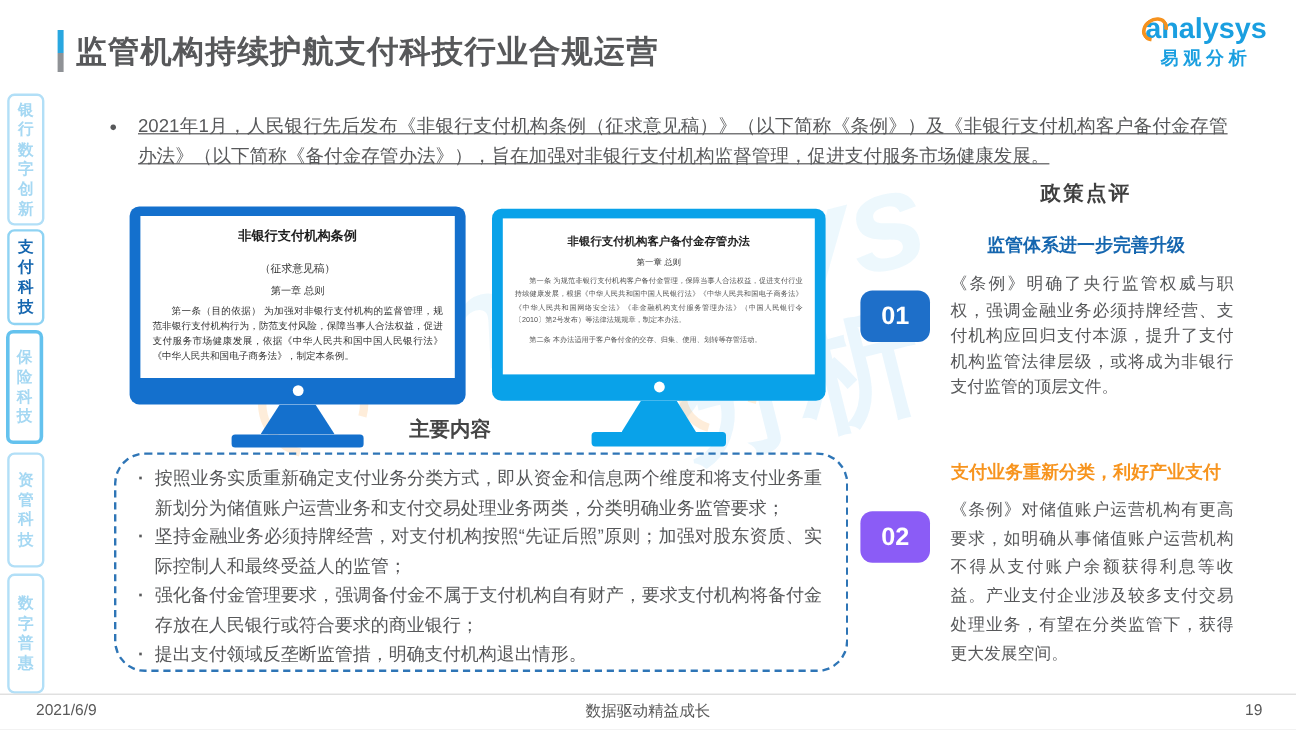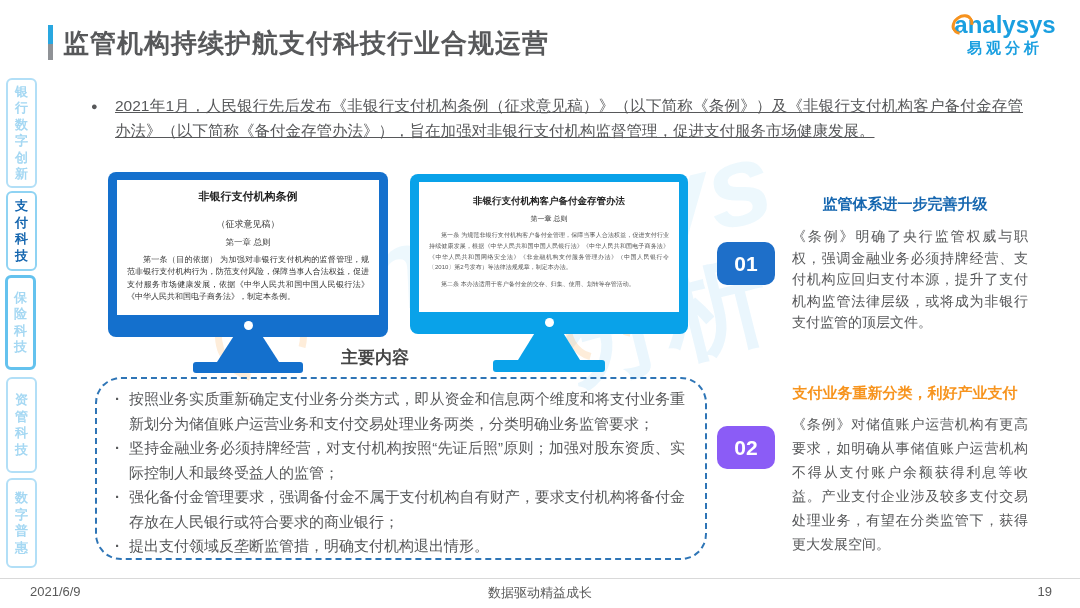--- a/index.html
+++ b/index.html
@@ -37,21 +37,21 @@
   
   .side-tab { position:absolute; left:6px; width:31px; border:2px solid #b2dff7; border-radius:6px;
               background:#ffffff; color:#a5d8f3; font-size:13px; font-weight:bold; line-height:16.5px;
               text-align:center; word-break:break-all; display:flex; align-items:center; justify-content:center;
               padding:4px 0; cursor:pointer; }
   .side-tab .vtxt { width:14px; word-break:break-all; }
   .tab-1 { top:78px;  height:110px; }
   .tab-2 { top:191px; height:80px;  border-color:#8fd3f3; color:#1566af; }
   .tab-3 { top:275px; height:95px;  border-width:3px; border-color:#64c2ee; left:5px; }
   .tab-4 { top:377px; height:96px; }
-  .tab-5 { top:478px; height:90px; }
+  .tab-5 { top:478px; height:100px; }
 
   
   .intro { position:absolute; left:115px; top:93px; width:908px; font-size:15.5px;
            line-height:25px; color:#57585a; text-align:justify;text-decoration:underline; }
   .intro::before { content:"●"; position:absolute; left:-24px; top:1px; font-size:11px; color:#57585a; }
 
   
   .monitor { position:absolute; }
   .mon-frame { position:relative; border-radius:8px; }
   .mon-screen { position:absolute; left:9px; top:8px; right:9px; bottom:22px; background:#ffffff;
@@ -188,20 +188,21 @@
     <div class="mc-label">主要内容</div>
     <div class="mc-box">
       <ul>
         <li>按照业务实质重新确定支付业务分类方式，即从资金和信息两个维度和将支付业务重新划分为储值账户运营业务和支付交易处理业务两类，分类明确业务监管要求；</li>
         <li>坚持金融业务必须持牌经营，对支付机构按照“先证后照”原则；加强对股东资质、实际控制人和最终受益人的监管；</li>
         <li>强化备付金管理要求，强调备付金不属于支付机构自有财产，要求支付机构将备付金存放在人民银行或符合要求的商业银行；</li>
         <li>提出支付领域反垄断监管措，明确支付机构退出情形。</li>
       </ul>
     </div>
 
+    <div class="policy-heading">政策点评</div>
 
     <div class="badge badge-1">01</div>
     <div class="sec-title sec-title-1">监管体系进一步完善升级</div>
     <div class="sec-body sec-body-1">《条例》明确了央行监管权威与职权，强调金融业务必须持牌经营、支付机构应回归支付本源，提升了支付机构监管法律层级，或将成为非银行支付监管的顶层文件。</div>
 
     <div class="badge badge-2">02</div>
     <div class="sec-title sec-title-2">支付业务重新分类，利好产业支付</div>
     <div class="sec-body sec-body-2">《条例》对储值账户运营机构有更高要求，如明确从事储值账户运营机构不得从支付账户余额获得利息等收益。产业支付企业涉及较多支付交易处理业务，有望在分类监管下，获得更大发展空间。</div>
 
     <div class="footer-line"></div>

